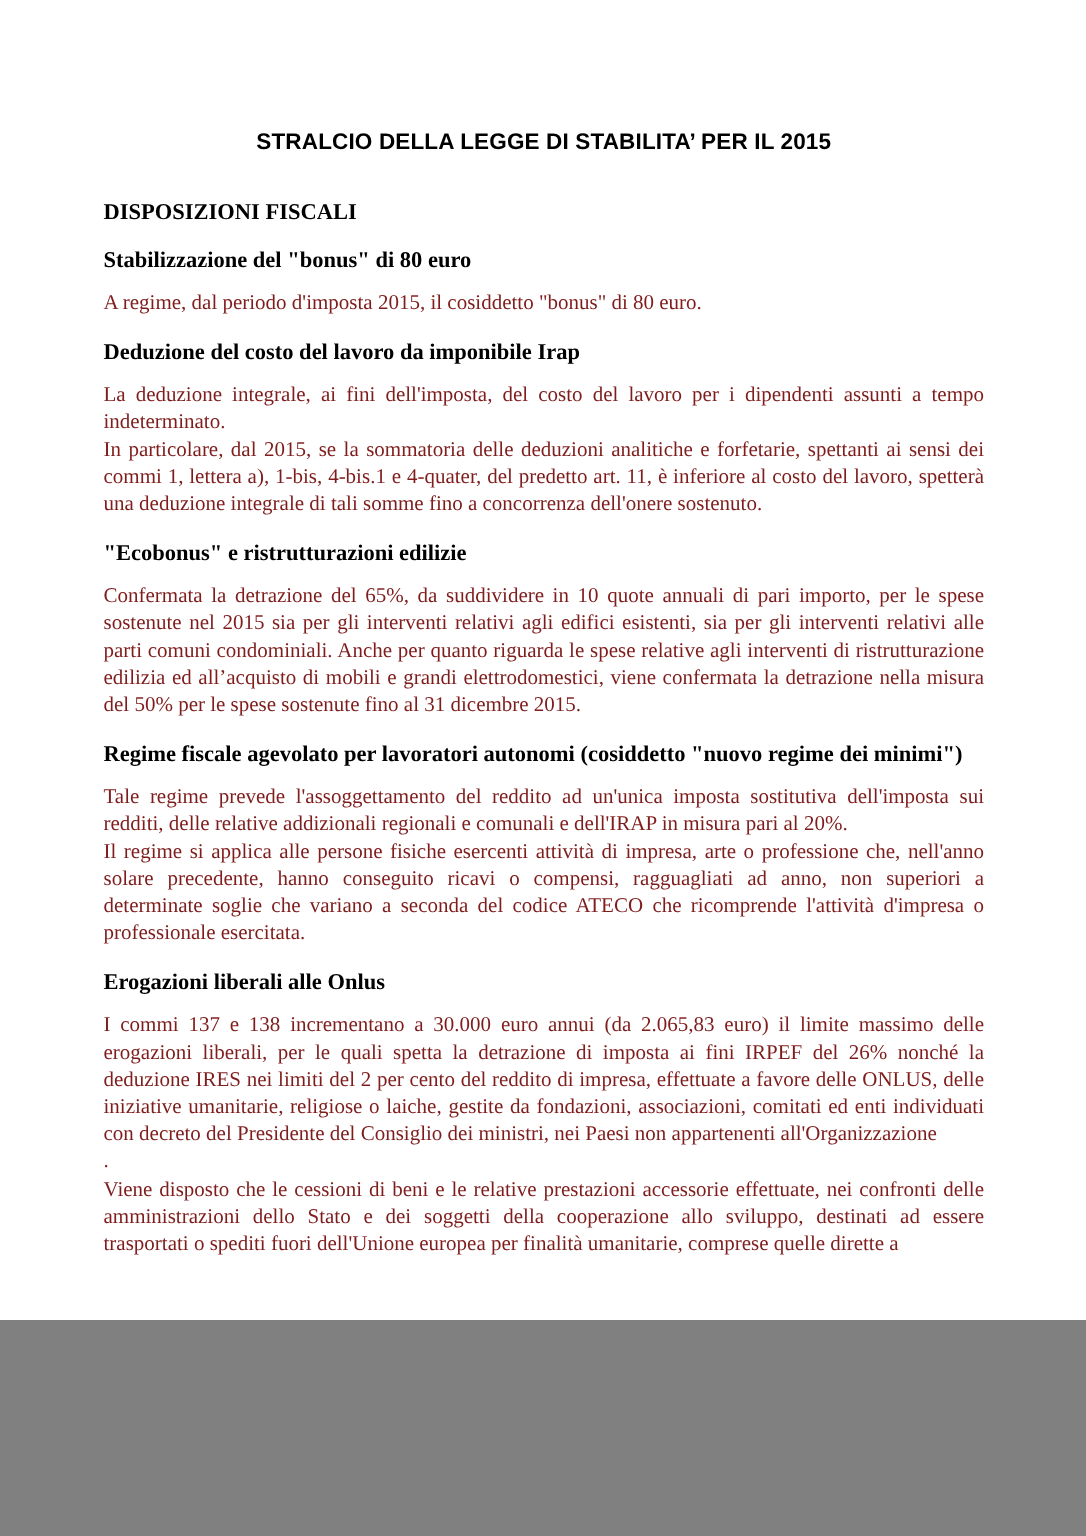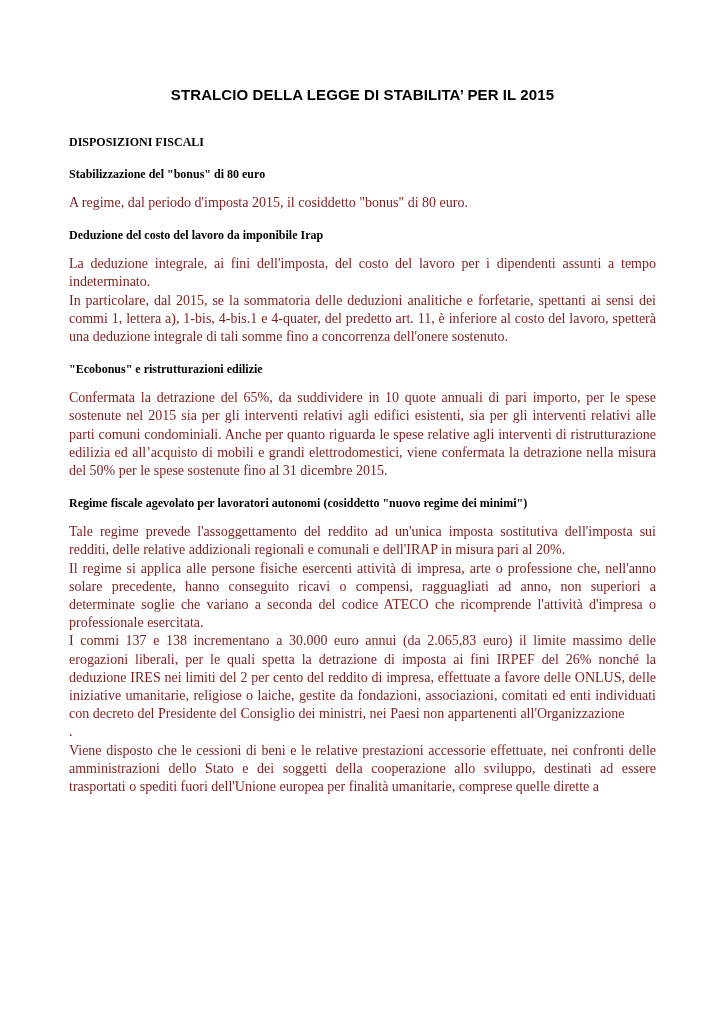--- a/index.html
+++ b/index.html
@@ -4,37 +4,37 @@
 <style>
   * { margin: 0; padding: 0; box-sizing: border-box; }
   html, body { background: #808080; }
   body {
     display: flex;
     justify-content: center;
     font-family: "Liberation Serif", serif;
   }
   .page {
     width: 724px;
-    height: 1024px;
+    height: 880px;
     background: #ffffff;
     padding: 86px 68px 48px 69px;
     overflow: hidden;
     color: #000000;
   }
   .doc-title {
     font-family: "Liberation Sans", sans-serif;
     font-size: 15px;
     font-weight: bold;
     text-align: center;
     letter-spacing: 0.1px;
     margin-bottom: 30px;
   }
   .section-heading {
     font-family: "Liberation Serif", serif;
-    font-size: 12px;
+    font-size: 15px;
     font-weight: bold;
     margin: 14px 0 11px 0;
     line-height: 18px;
   }
   .para {
     font-family: "Liberation Serif", serif;
     font-size: 14px;
     line-height: 18.2px;
     text-align: justify;
     color: #7f1d1d;
@@ -75,20 +75,21 @@
 
   <section class="section">
     <h2 class="section-heading">Regime fiscale agevolato per lavoratori autonomi (cosiddetto "nuovo regime dei minimi")</h2>
     <div class="section-paragraphs">
           <p class="para">Tale regime prevede l'assoggettamento del reddito ad un'unica imposta sostitutiva dell'imposta sui redditi, delle relative addizionali regionali e comunali e dell'IRAP in misura pari al 20%.</p>
           <p class="para">Il regime si applica alle persone fisiche esercenti attività di impresa, arte o professione che, nell'anno solare precedente, hanno conseguito ricavi o compensi, ragguagliati ad anno, non superiori a determinate soglie che variano a seconda del codice ATECO che ricomprende l'attività d'impresa o professionale esercitata.</p>
         </div>
   </section>
 
   <section class="section">
+    <h2 class="section-heading">Erogazioni liberali alle Onlus</h2>
     <div class="section-paragraphs">
           <p class="para">I commi 137 e 138 incrementano a 30.000 euro annui (da 2.065,83 euro) il limite massimo delle erogazioni liberali, per le quali spetta la detrazione di imposta ai fini IRPEF del 26% nonché la deduzione IRES nei limiti del 2 per cento del reddito di impresa, effettuate a favore delle ONLUS, delle iniziative umanitarie, religiose o laiche, gestite da fondazioni, associazioni, comitati ed enti individuati con decreto del Presidente del Consiglio dei ministri, nei Paesi non appartenenti all'Organizzazione</p>
           <p class="para">.</p>
         </div>
   </section>
 
   <section class="section">
     <div class="section-paragraphs">
           <p class="para">Viene disposto che le cessioni di beni e le relative prestazioni accessorie effettuate, nei confronti delle amministrazioni dello Stato e dei soggetti della cooperazione allo sviluppo, destinati ad essere trasportati o spediti fuori dell'Unione europea per finalità umanitarie, comprese quelle dirette a</p>
         </div>

